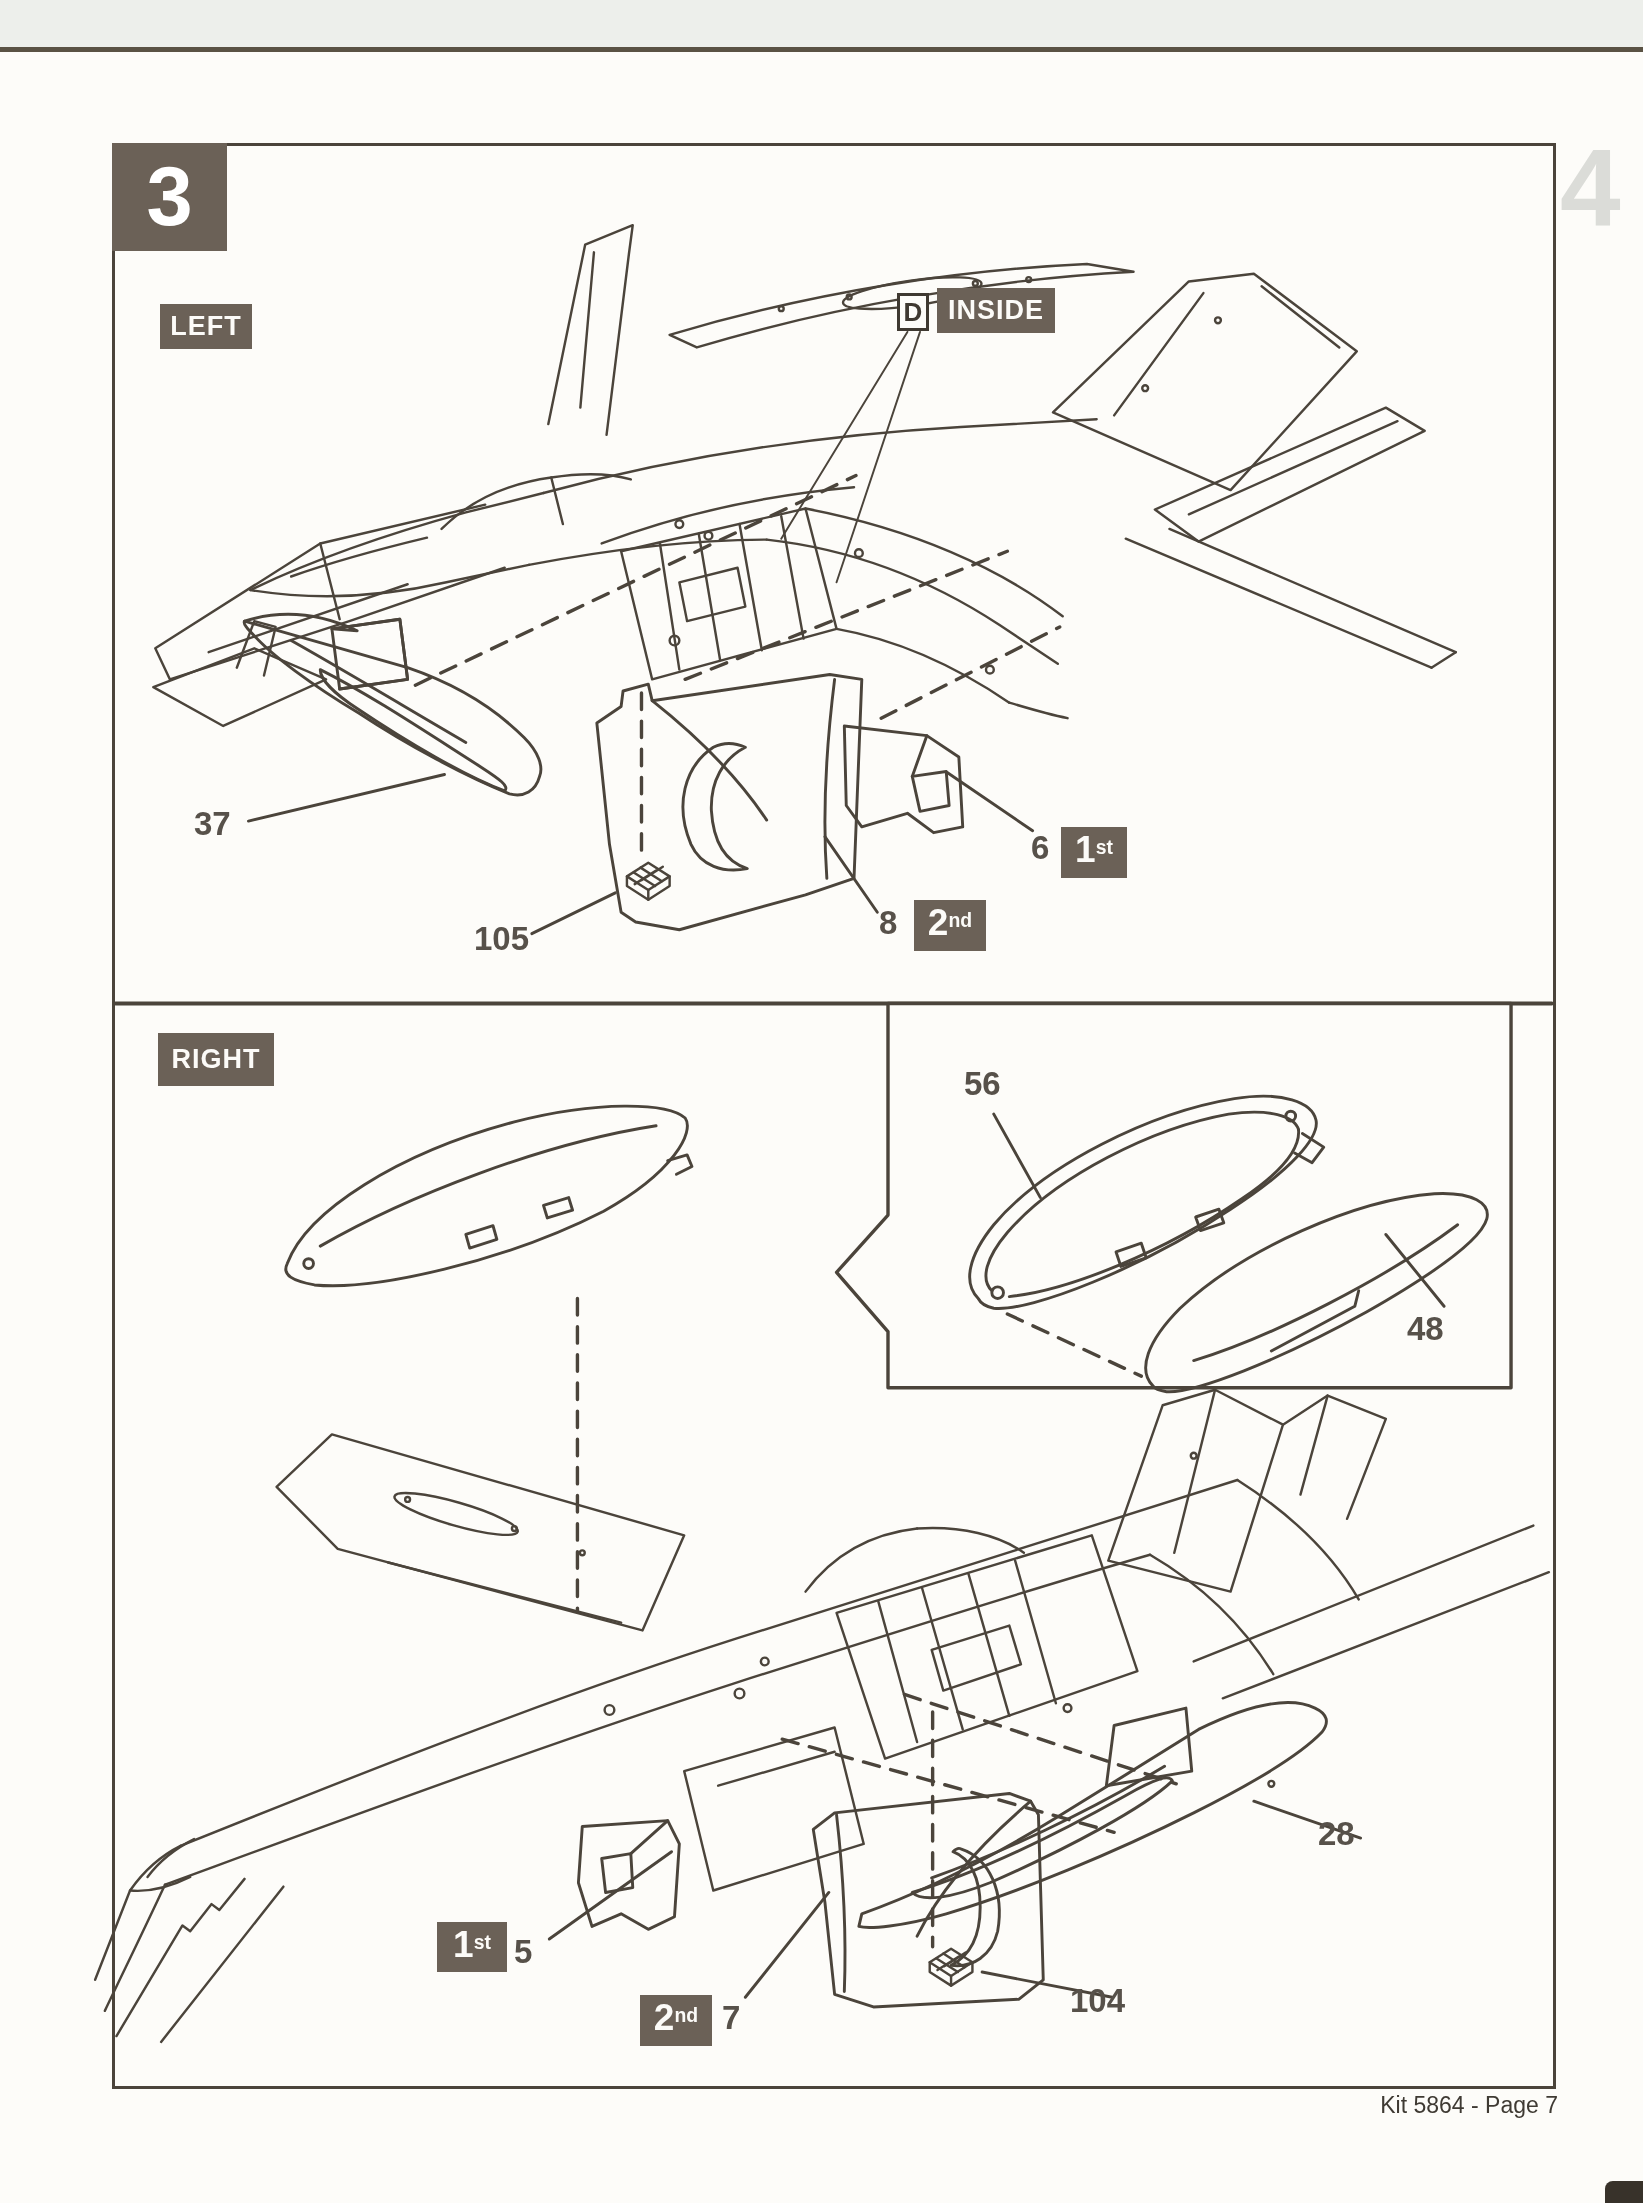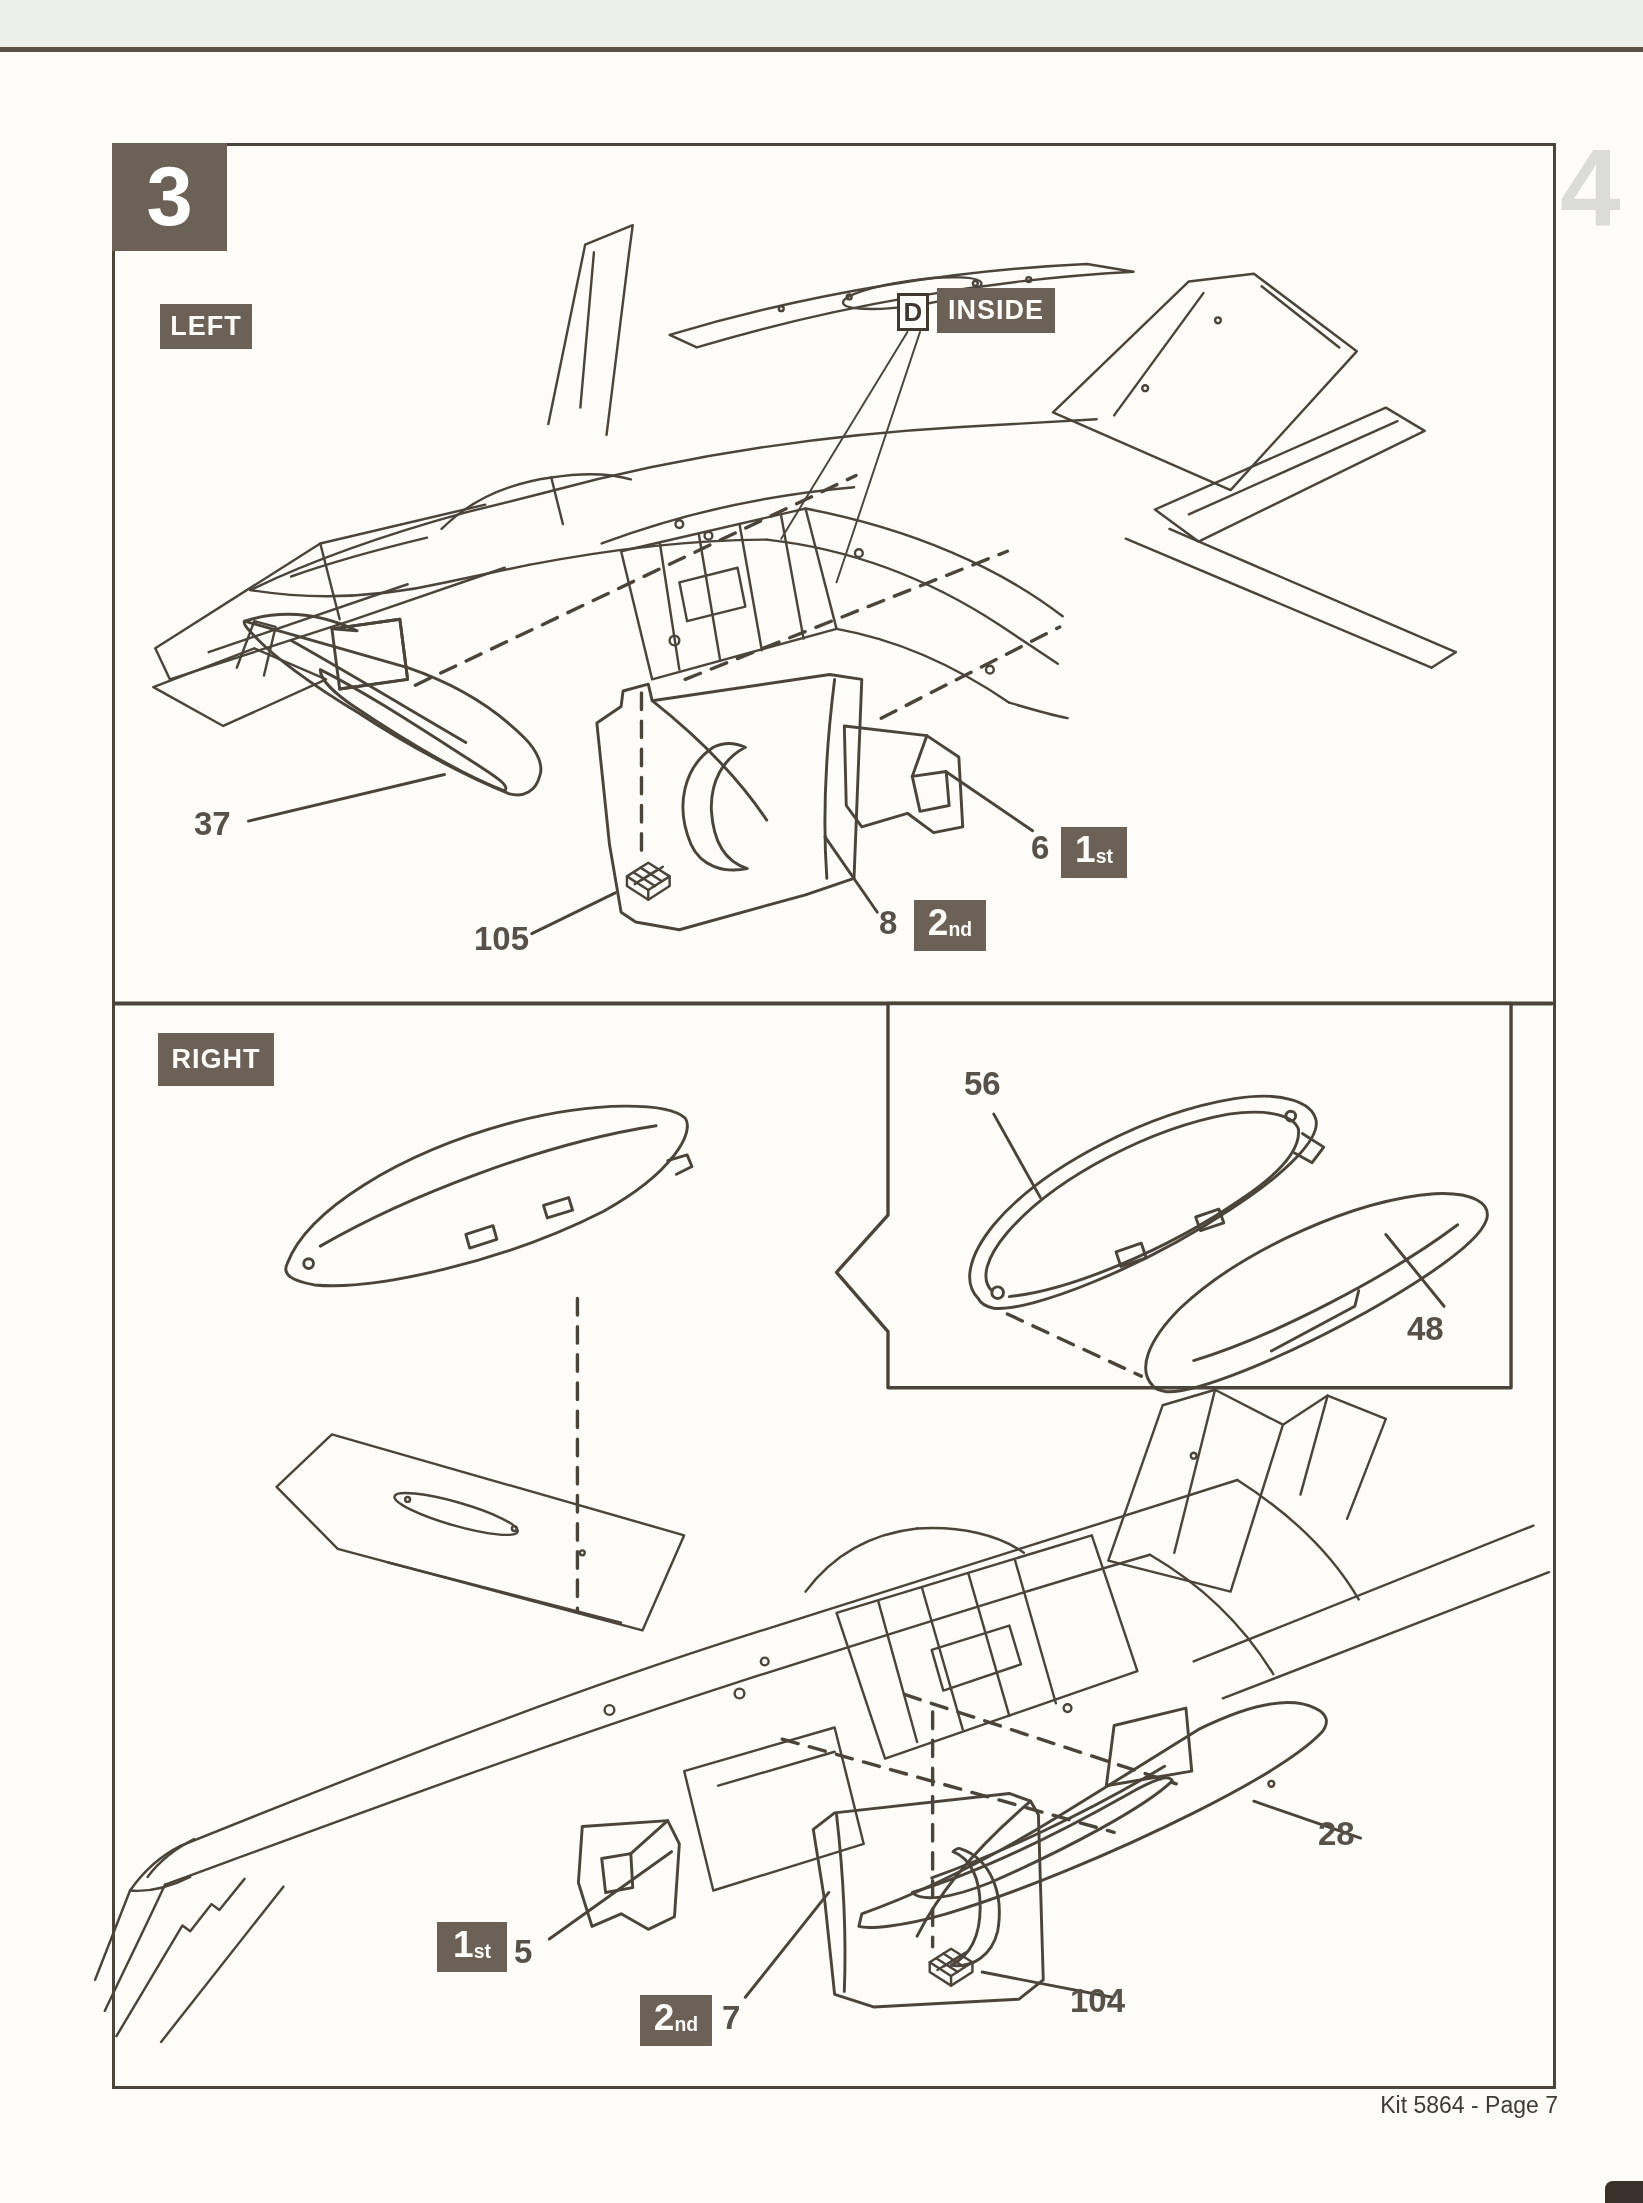--- a/index.html
+++ b/index.html
@@ -17,21 +17,21 @@
   .tag-left{left:160px;top:304px;width:92px;height:45px;align-items:center;}
   .tag-right{left:158px;top:1033px;width:116px;height:53px;align-items:center;}
   .d-box{position:absolute;left:897px;top:293px;width:32px;height:38px;background:#fdfcf9;
          border:3.9px solid #3f3931;box-sizing:border-box;color:#3f3931;display:flex;
          align-items:center;justify-content:center;font-weight:bold;font-size:26px;}
   .inside-tag{left:937px;top:288px;width:118px;height:45px;justify-content:center;}
   .lbl{position:absolute;font-weight:bold;font-size:33px;color:#57514a;}
   .badge{position:absolute;background:#6b6157;color:#fcfbf8;display:flex;justify-content:center;
          align-items:flex-start;font-weight:bold;}
   .badge .bnum{font-size:37px;line-height:45px;}
-  .badge .bsuf{font-size:19.4px;line-height:21.3px;margin-top:19px;}
+  .badge .bsuf{font-size:19.4px;line-height:21.3px;margin-top:10px;}
   .badge-1a{left:1061px;top:827px;width:66px;height:51px;}
   .badge-2a{left:914px;top:900px;width:72px;height:51px;}
   .badge-1b{left:437px;top:1922px;width:70px;height:50px;}
   .badge-2b{left:640px;top:1995px;width:72px;height:51px;}
   .footer{position:absolute;left:1164px;top:2092px;width:394px;text-align:right;
           font-weight:normal;font-size:23px;color:#3f3a33;}
   .bleed-glyph{position:absolute;left:1560px;top:124px;font-weight:bold;font-size:109px;
                color:#dbdcd8;}
   .corner-blob{position:absolute;left:1605px;top:2181px;width:39px;height:22px;
                background:#38322a;border-radius:7.8px 0 0 0;}

